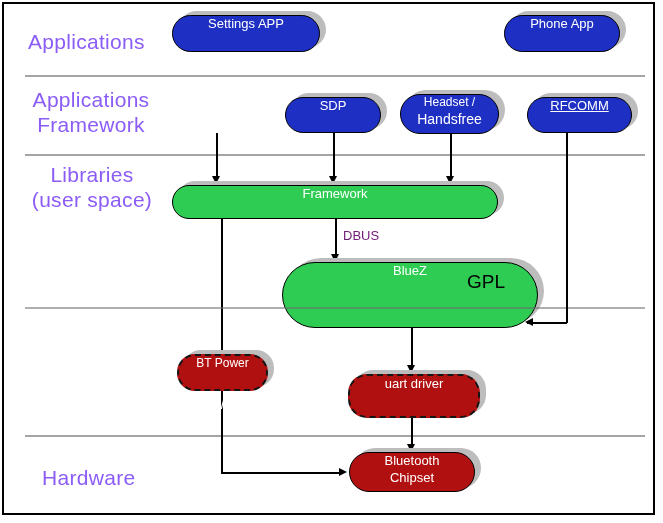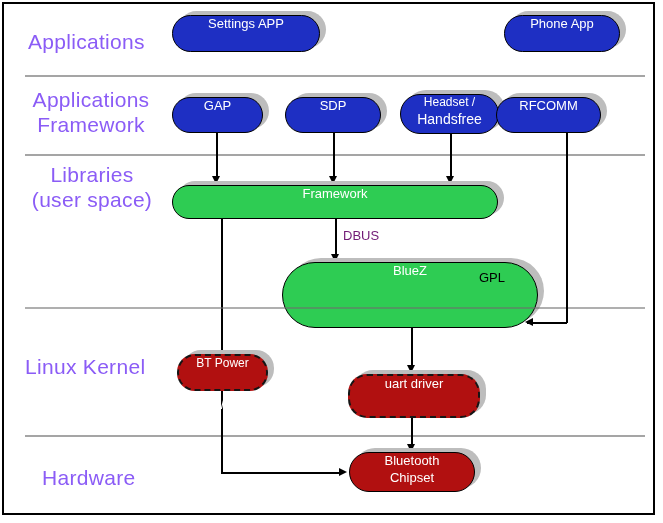--- a/index.html
+++ b/index.html
@@ -39,24 +39,24 @@
   .blue{background:#1e2fc3;}
   .green{background:#2ecc53;}
   .red{background:#b11010;}
   .dashed{border:2px dashed #151515;}
   .sub{font-size:14px; line-height:1.15;}
   #node-settings-app{left:172px; top:15px;  width:148px; height:37px; border-radius:19px;}
   #node-phone-app  {left:504px; top:15px;  width:116px; height:37px; border-radius:19px;}
   #node-gap        {left:172px; top:97px;  width:91px;  height:36px; border-radius:18px;}
   #node-sdp        {left:285px; top:97px;  width:96px;  height:36px; border-radius:18px;}
   #node-headset    {left:400px; top:94px;  width:99px;  height:40px; border-radius:20px; font-size:12px;}
-  #node-rfcomm     {left:496px; top:97px;  width:105px; height:36px; border-radius:18px;}
+  #node-rfcomm     {left:527px; top:97px;  width:105px; height:36px; border-radius:18px;text-decoration:underline;}
   #node-framework  {left:172px; top:185px; width:326px; height:34px; border-radius:17px;}
   #node-bluez      {left:282px; top:262px; width:256px; height:66px; border-radius:33px;}
-  #bluez-badge{position:absolute; top:7px; right:32px; color:#000; font-size:13px;}
+  #bluez-badge{position:absolute; top:7px; right:32px; color:#000; font-size:19px;}
   #node-bt-power   {left:177px; top:354px; width:91px;  height:37px; border-radius:18px; font-size:12px;gap:24px;}
   #node-uart       {left:348px; top:374px; width:132px; height:44px; border-radius:19px;}
   #node-chipset    {left:349px; top:452px; width:126px; height:40px; border-radius:20px;}
   
   .vline{position:absolute; width:1.5px; background:#000; z-index:1;}
   .hline{position:absolute; height:1.5px; background:#000; z-index:1;}
   .arr{position:absolute; width:0; height:0; z-index:1;}
   .arr-down {border-left:4.5px solid transparent; border-right:4.5px solid transparent; border-top:8px solid #000;}
   .arr-right{border-top:4.5px solid transparent; border-bottom:4.5px solid transparent; border-left:8px solid #000;}
   .arr-left {border-top:4.5px solid transparent; border-bottom:4.5px solid transparent; border-right:8px solid #000;}
@@ -90,21 +90,20 @@
   <div class="divider" id="div-1"></div>
   <div class="divider" id="div-2"></div>
   <div class="divider" id="div-3"></div>
   <div class="divider" id="div-4"></div>
 
   <div class="layer-label" id="lbl-apps">Applications</div>
   <div class="layer-label" id="lbl-appfw">Applications
 Framework</div>
   <div class="layer-label" id="lbl-lib">Libraries
 (user space)</div>
-  <div class="layer-label" id="lbl-kernel">Linux Kernel</div>
   <div class="layer-label" id="lbl-hw">Hardware</div>
 
   <div class="vline" id="edge-gap-v"></div>
   <div class="arr arr-down" id="edge-gap-a"></div>
 
   <div class="vline" id="edge-sdp-v"></div>
   <div class="arr arr-down" id="edge-sdp-a"></div>
 
   <div class="vline" id="edge-headset-v"></div>
   <div class="arr arr-down" id="edge-headset-a"></div>
@@ -126,23 +125,20 @@
 
   <div class="vline" id="edge-uart-chip-v"></div>
   <div class="arr arr-down" id="edge-uart-chip-a"></div>
 
   <div class="pill blue" id="node-settings-app">
     <span>Settings APP</span>
   </div>
   <div class="pill blue" id="node-phone-app">
     <span>Phone App</span>
   </div>
-  <div class="pill blue" id="node-gap">
-    <span>GAP</span>
-  </div>
   <div class="pill blue" id="node-sdp">
     <span>SDP</span>
   </div>
   <div class="pill blue" id="node-headset">
     <span>Headset /</span>
     <span class="sub">Handsfree</span>
   </div>
   <div class="pill blue" id="node-rfcomm">
     <span>RFCOMM</span>
   </div>

